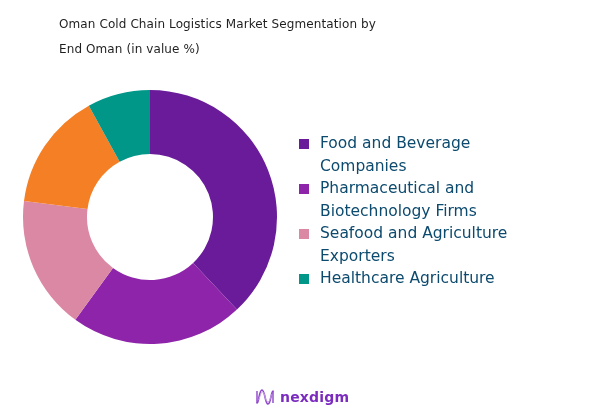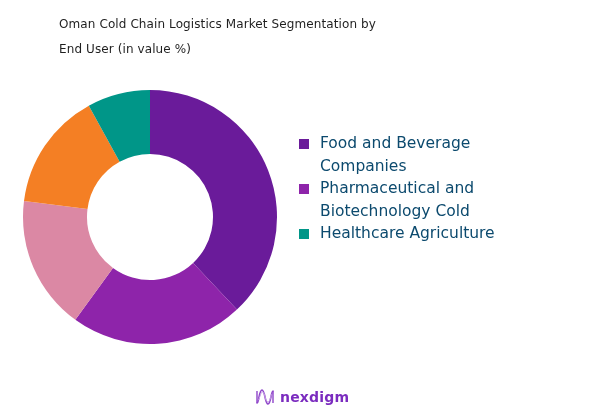--- a/index.html
+++ b/index.html
@@ -13,41 +13,46 @@
                    line-height: 22.5px; color: #0c4a6e; }
     .swatch { position: absolute; left: 0; top: 7px; width: 10px; height: 10px; }
     .brand { position: absolute; left: 255px; top: 386px; height: 22px; display: flex; align-items: center; }
     .brand-name { font-size: 14px; font-weight: bold; color: #7b2cbf; margin-left: 5px; letter-spacing: 0.2px; }
   </style>
 </head>
 <body>
 
 <div class="title">
   <div>Oman Cold Chain Logistics Market Segmentation by</div>
-  <div>End User (in value %)</div>
+  <div>End Oman (in value %)</div>
 </div>
 
 <svg class="chart" id="donut" width="609" height="413">
     <path d="M150,90 A127,127 0 0 1 236.93748245294347,309.5790156825193 L193.1264676735074,262.92502352754894 A63,63 0 0 0 150,154 Z" fill="#6A1B9A"></path>
     <path d="M236.93748245294347,309.5790156825193 A127,127 0 0 1 75.35127295885593,319.74515828561834 L112.9695291055742,267.9680706456217 A63,63 0 0 0 193.1264676735074,262.92502352754894 Z" fill="#8E24AA"></path>
     <path d="M75.35127295885593,319.74515828561834 A127,127 0 0 1 24.00143293306131,201.08267933733342 L87.49677381718789,209.10400628544886 A63,63 0 0 0 112.9695291055742,267.9680706456217 Z" fill="#DB88A4"></path>
     <path d="M24.00143293306131,201.08267933733342 A127,127 0 0 1 88.81728338908206,105.70905163442939 L119.6495185315919,161.79267915723662 A63,63 0 0 0 87.49677381718789,209.10400628544886 Z" fill="#F47F24"></path>
     <path d="M88.81728338908206,105.70905163442939 A127,127 0 0 1 149.99999999999997,90 L150,154 A63,63 0 0 0 119.6495185315919,161.79267915723662 Z" fill="#009688"></path>
   </svg>
 
 <div class="legend" id="legend">
     <div class="legend-item">
       <span class="swatch" style="background: rgb(106, 27, 154);"></span>
       <div>Food and Beverage</div>
       <div>Companies</div>
     </div>
     <div class="legend-item">
       <span class="swatch" style="background: rgb(142, 36, 170);"></span>
       <div>Pharmaceutical and</div>
-      <div>Biotechnology Cold</div>
+      <div>Biotechnology Firms</div>
+    </div>
+    <div class="legend-item">
+      <span class="swatch" style="background: rgb(219, 136, 164);"></span>
+      <div>Seafood and Agriculture</div>
+      <div>Exporters</div>
     </div>
     <div class="legend-item">
       <span class="swatch" style="background: rgb(0, 150, 136);"></span>
       <div>Healthcare Agriculture</div>
     </div>
   </div>
 
 <div class="brand">
   <svg width="20" height="20" viewBox="0 0 20 20">
     <path d="M2 16 C4 16 4 3 7 3 C10 3 10 17 13 17 C16 17 16 4 18 4" fill="none" stroke="#8e44c9" stroke-width="1.6" stroke-linecap="round"></path>

